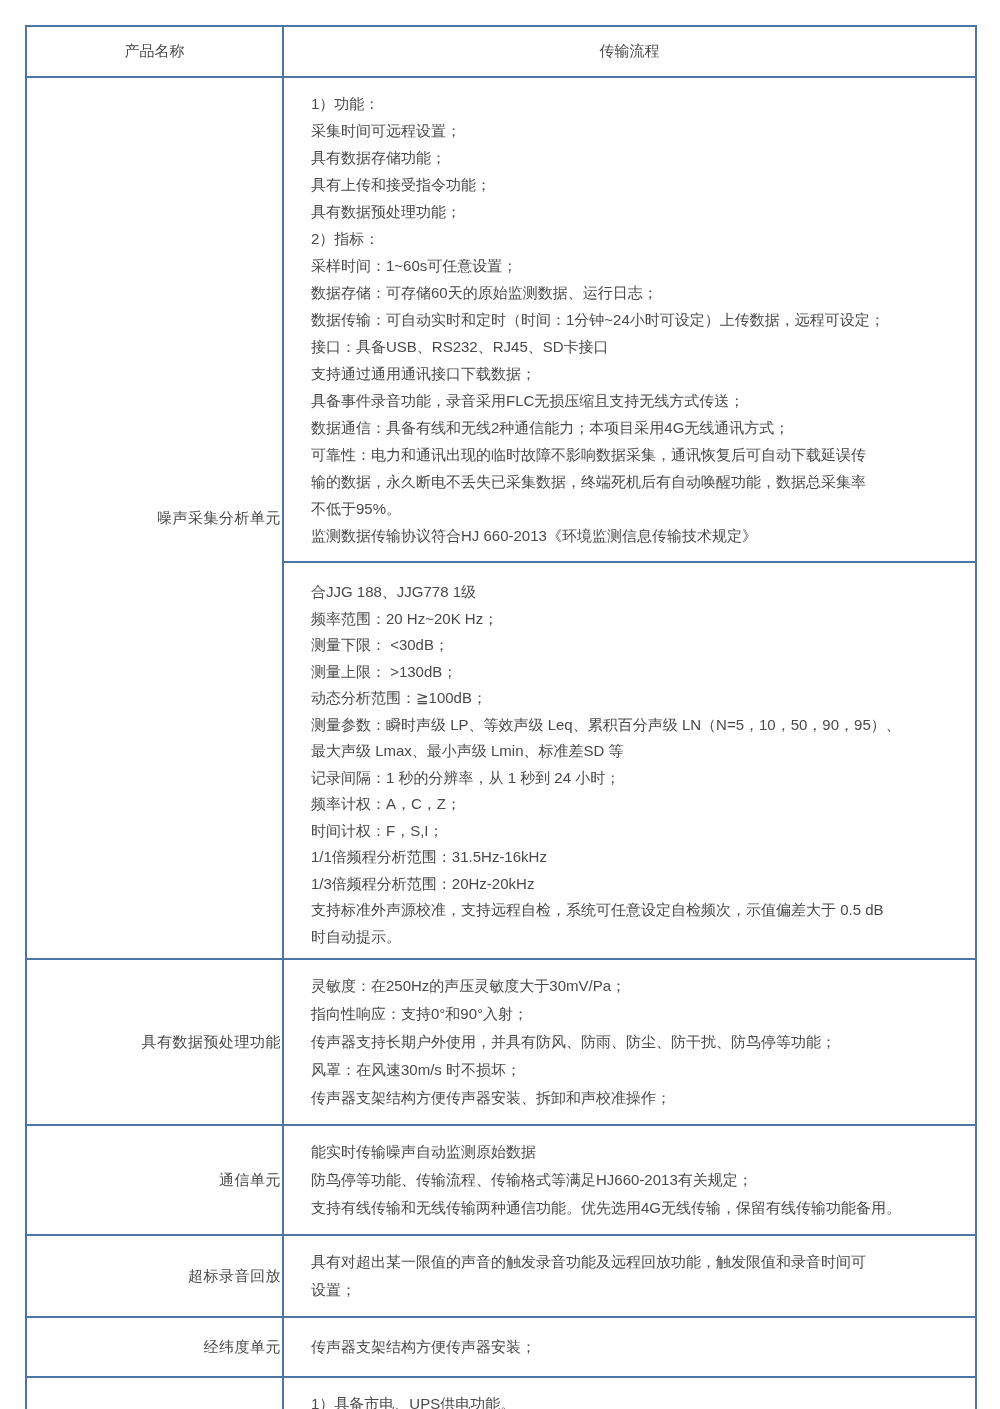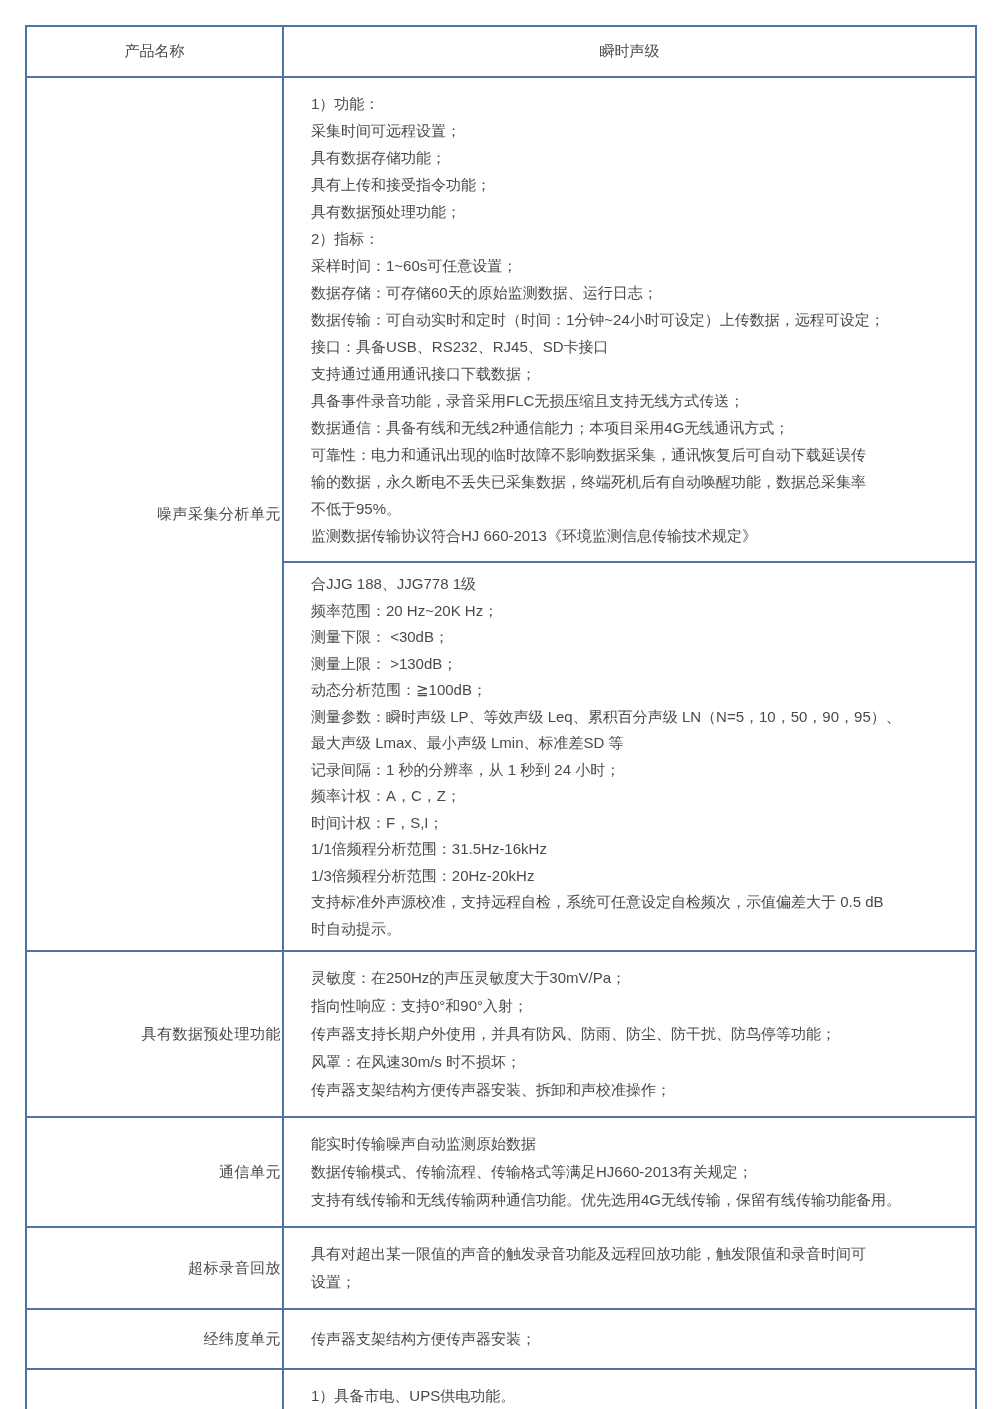--- a/index.html
+++ b/index.html
@@ -46,21 +46,21 @@
   td.spec-cell {
     vertical-align: middle;
     padding: 12px 12px 12px 27px;
     line-height: 28px;
   }
   .spec-text {
     white-space: pre-line;
   }
   td.spec-cell.dense {
     line-height: 26.5px;
-    padding-top: 8px;
+    padding-top: 16px;
     padding-bottom: 8px;
   }
   td.spec-cell.tall {
     line-height: 27px;
   }
   tr.r-funcs   { height: 455px; }
   tr.r-metrics { height: 383px; }
   tr.r-mic     { height: 158px; }
   tr.r-comm    { height: 95px; }
   tr.r-record  { height: 69px; }
@@ -72,21 +72,21 @@
 
 <div class="page">
   <table class="spec-table">
     <colgroup>
       <col style="width:257px">
       <col style="width:693px">
     </colgroup>
     <tbody>
         <tr>
       <th class="head-cell">产品名称</th>
-      <th class="head-cell">瞬时声级</th>
+      <th class="head-cell">传输流程</th>
     </tr>
 
     <tr class="r-funcs">
       <td class="name-cell" rowspan="2">噪声采集分析单元</td>
       <td class="spec-cell tall">
         <div class="spec-text">1）功能：
 采集时间可远程设置；
 具有数据存储功能；
 具有上传和接受指令功能；
 具有数据预处理功能；
@@ -131,21 +131,21 @@
 传声器支持长期户外使用，并具有防风、防雨、防尘、防干扰、防鸟停等功能；
 风罩：在风速30m/s 时不损坏；
 传声器支架结构方便传声器安装、拆卸和声校准操作；</div>
       </td>
     </tr>
 
     <tr class="r-comm">
       <td class="name-cell">通信单元</td>
       <td class="spec-cell">
         <div class="spec-text">能实时传输噪声自动监测原始数据
-数据传输模式、传输流程、传输格式等满足HJ660-2013有关规定；
+防鸟停等功能、传输流程、传输格式等满足HJ660-2013有关规定；
 支持有线传输和无线传输两种通信功能。优先选用4G无线传输，保留有线传输功能备用。</div>
       </td>
     </tr>
 
     <tr class="r-record">
       <td class="name-cell">超标录音回放</td>
       <td class="spec-cell">
         <div class="spec-text">具有对超出某一限值的声音的触发录音功能及远程回放功能，触发限值和录音时间可
 设置；</div>
       </td>

